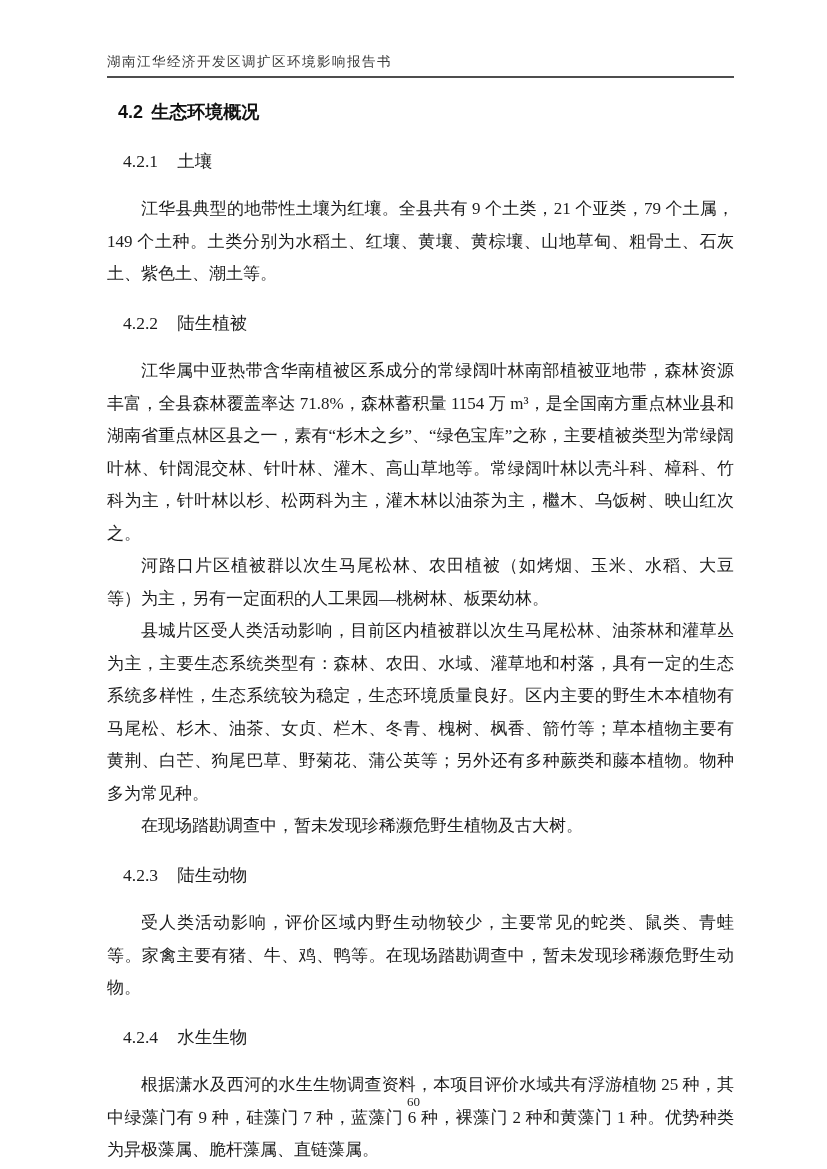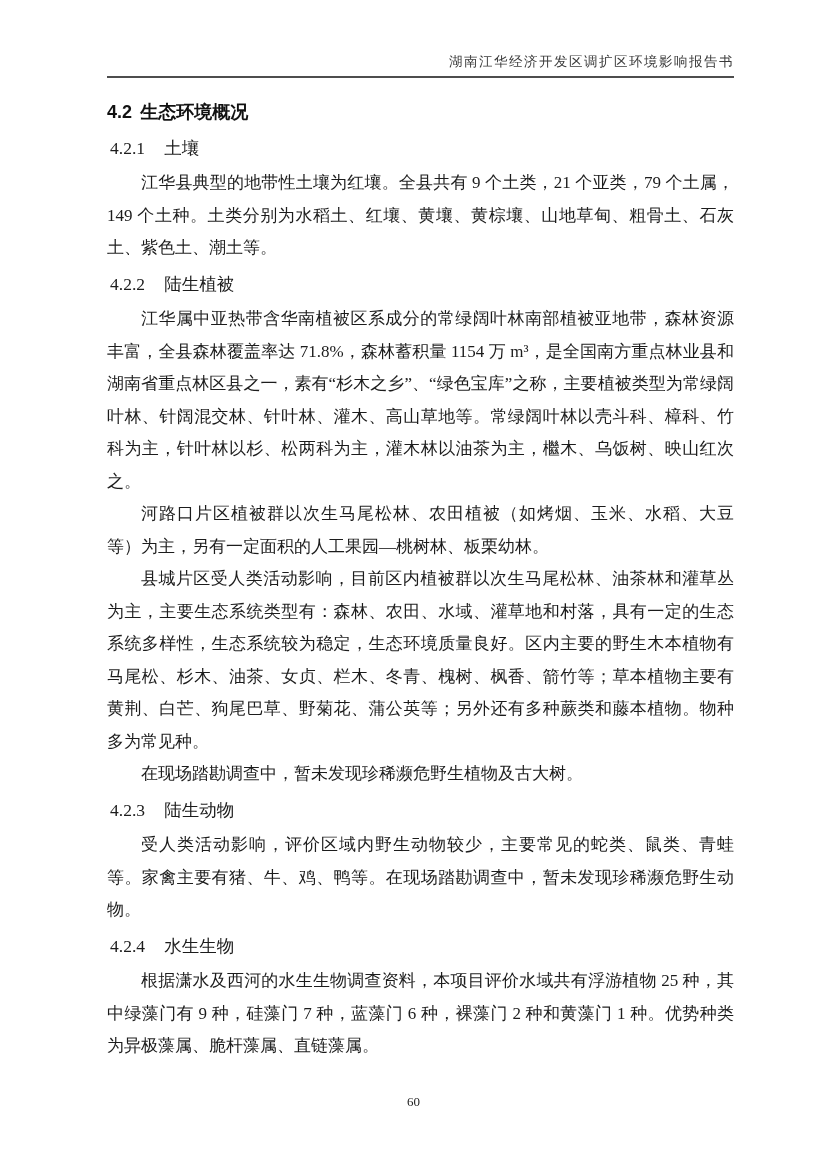--- a/index.html
+++ b/index.html
@@ -21,21 +21,21 @@
     position: absolute;
     left: 107px;
     width: 627px;
     top: 0;
   }
   
   .header {
     padding-top: 53px;
   }
   .header-title {
-    text-align: right;
+    text-align: left;
     font-size: 13.5px;
     letter-spacing: 1.5px;
     color: #3a3a3a;
     line-height: 17px;
   }
   .header-rule {
     margin-top: 6px;
     border: none;
     border-top: 2px solid #4d4d4d;
     height: 0;
@@ -43,29 +43,29 @@
   
   .doc-body {
     margin-top: 18px;
     font-size: 17px;
     line-height: 32.5px;
   }
   .sec-h2 {
     font-family: "Liberation Sans", "DejaVu Sans", sans-serif;
     font-weight: bold;
     font-size: 18px;
-    margin: 0;
+    margin: 11px;
     line-height: 32.5px;
     color: #111111;
   }
   .sec-h2 .sec-num { margin-right: 0.45em; }
   .sec-h3, .sec-h4 {
     font-weight: normal;
     font-size: 17.5px;
-    margin: 3px;
+    margin: 16px;
     line-height: 32.5px;
     color: #1c1c1c;
   }
   .sec-h3 .sec-num { margin-right: 1.1em; }
   .sec-h4 .sec-num { margin-right: 0.7em; }
   .para {
     margin: 0;
     text-align: justify;
     text-indent: 2em;
     line-height: 32.5px;

